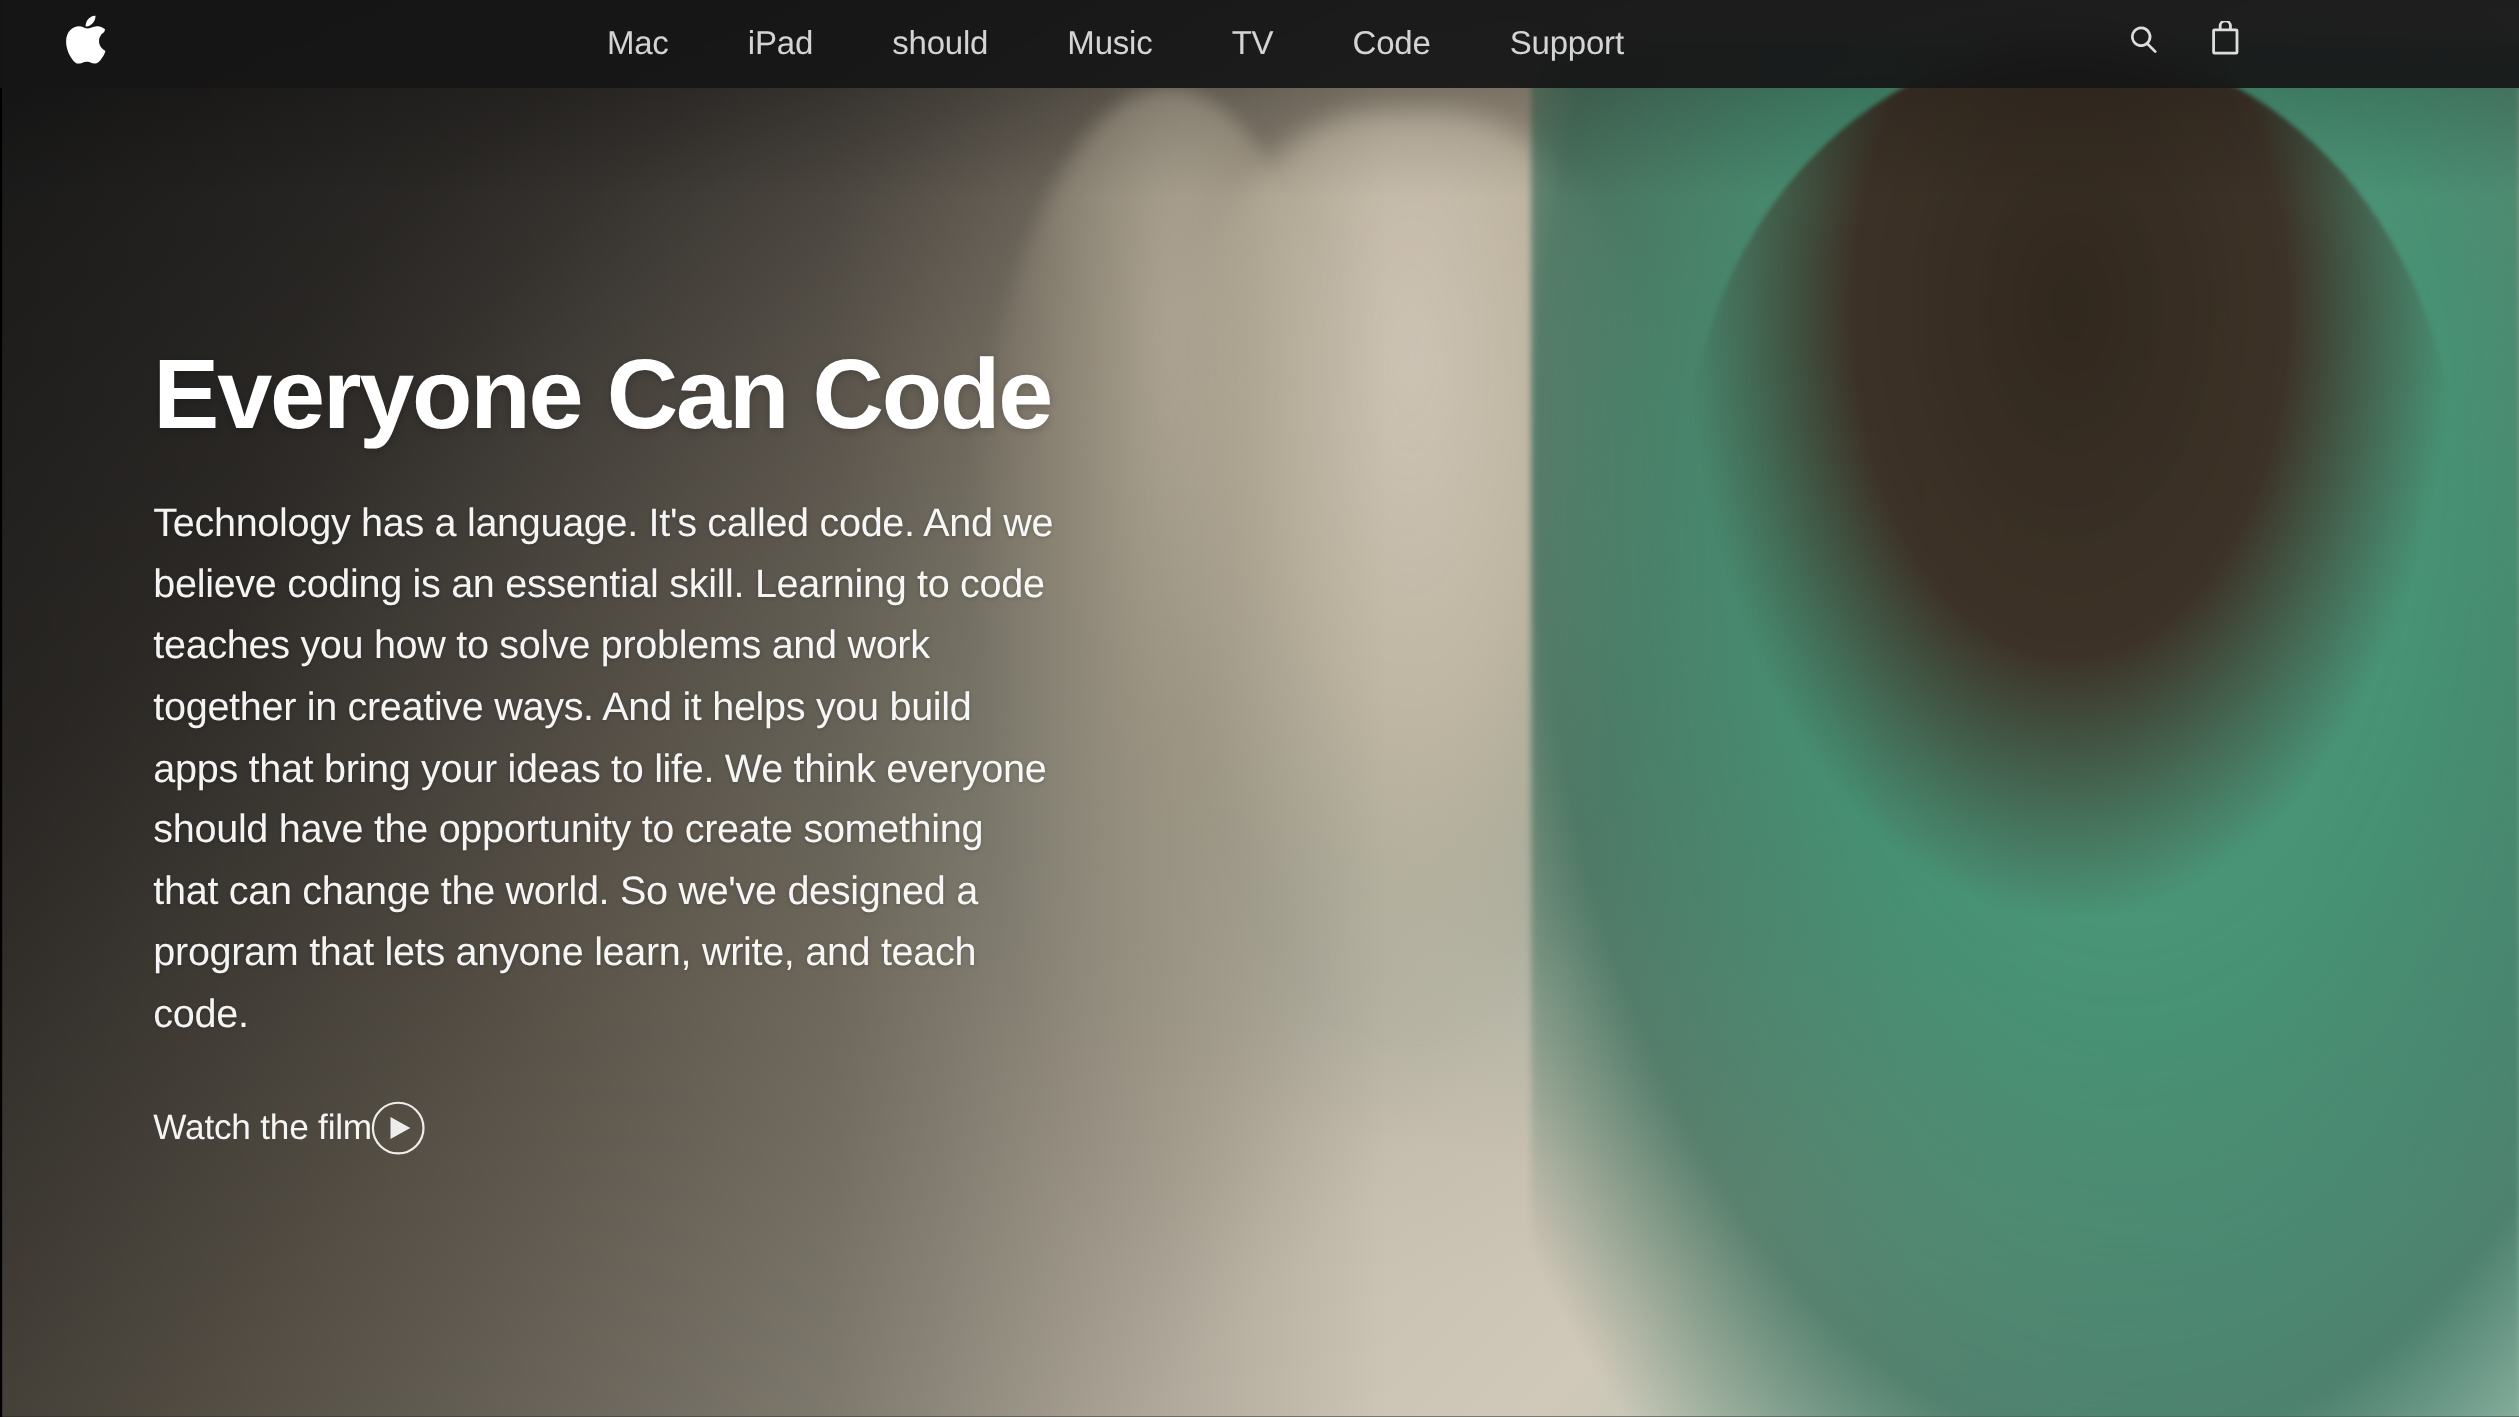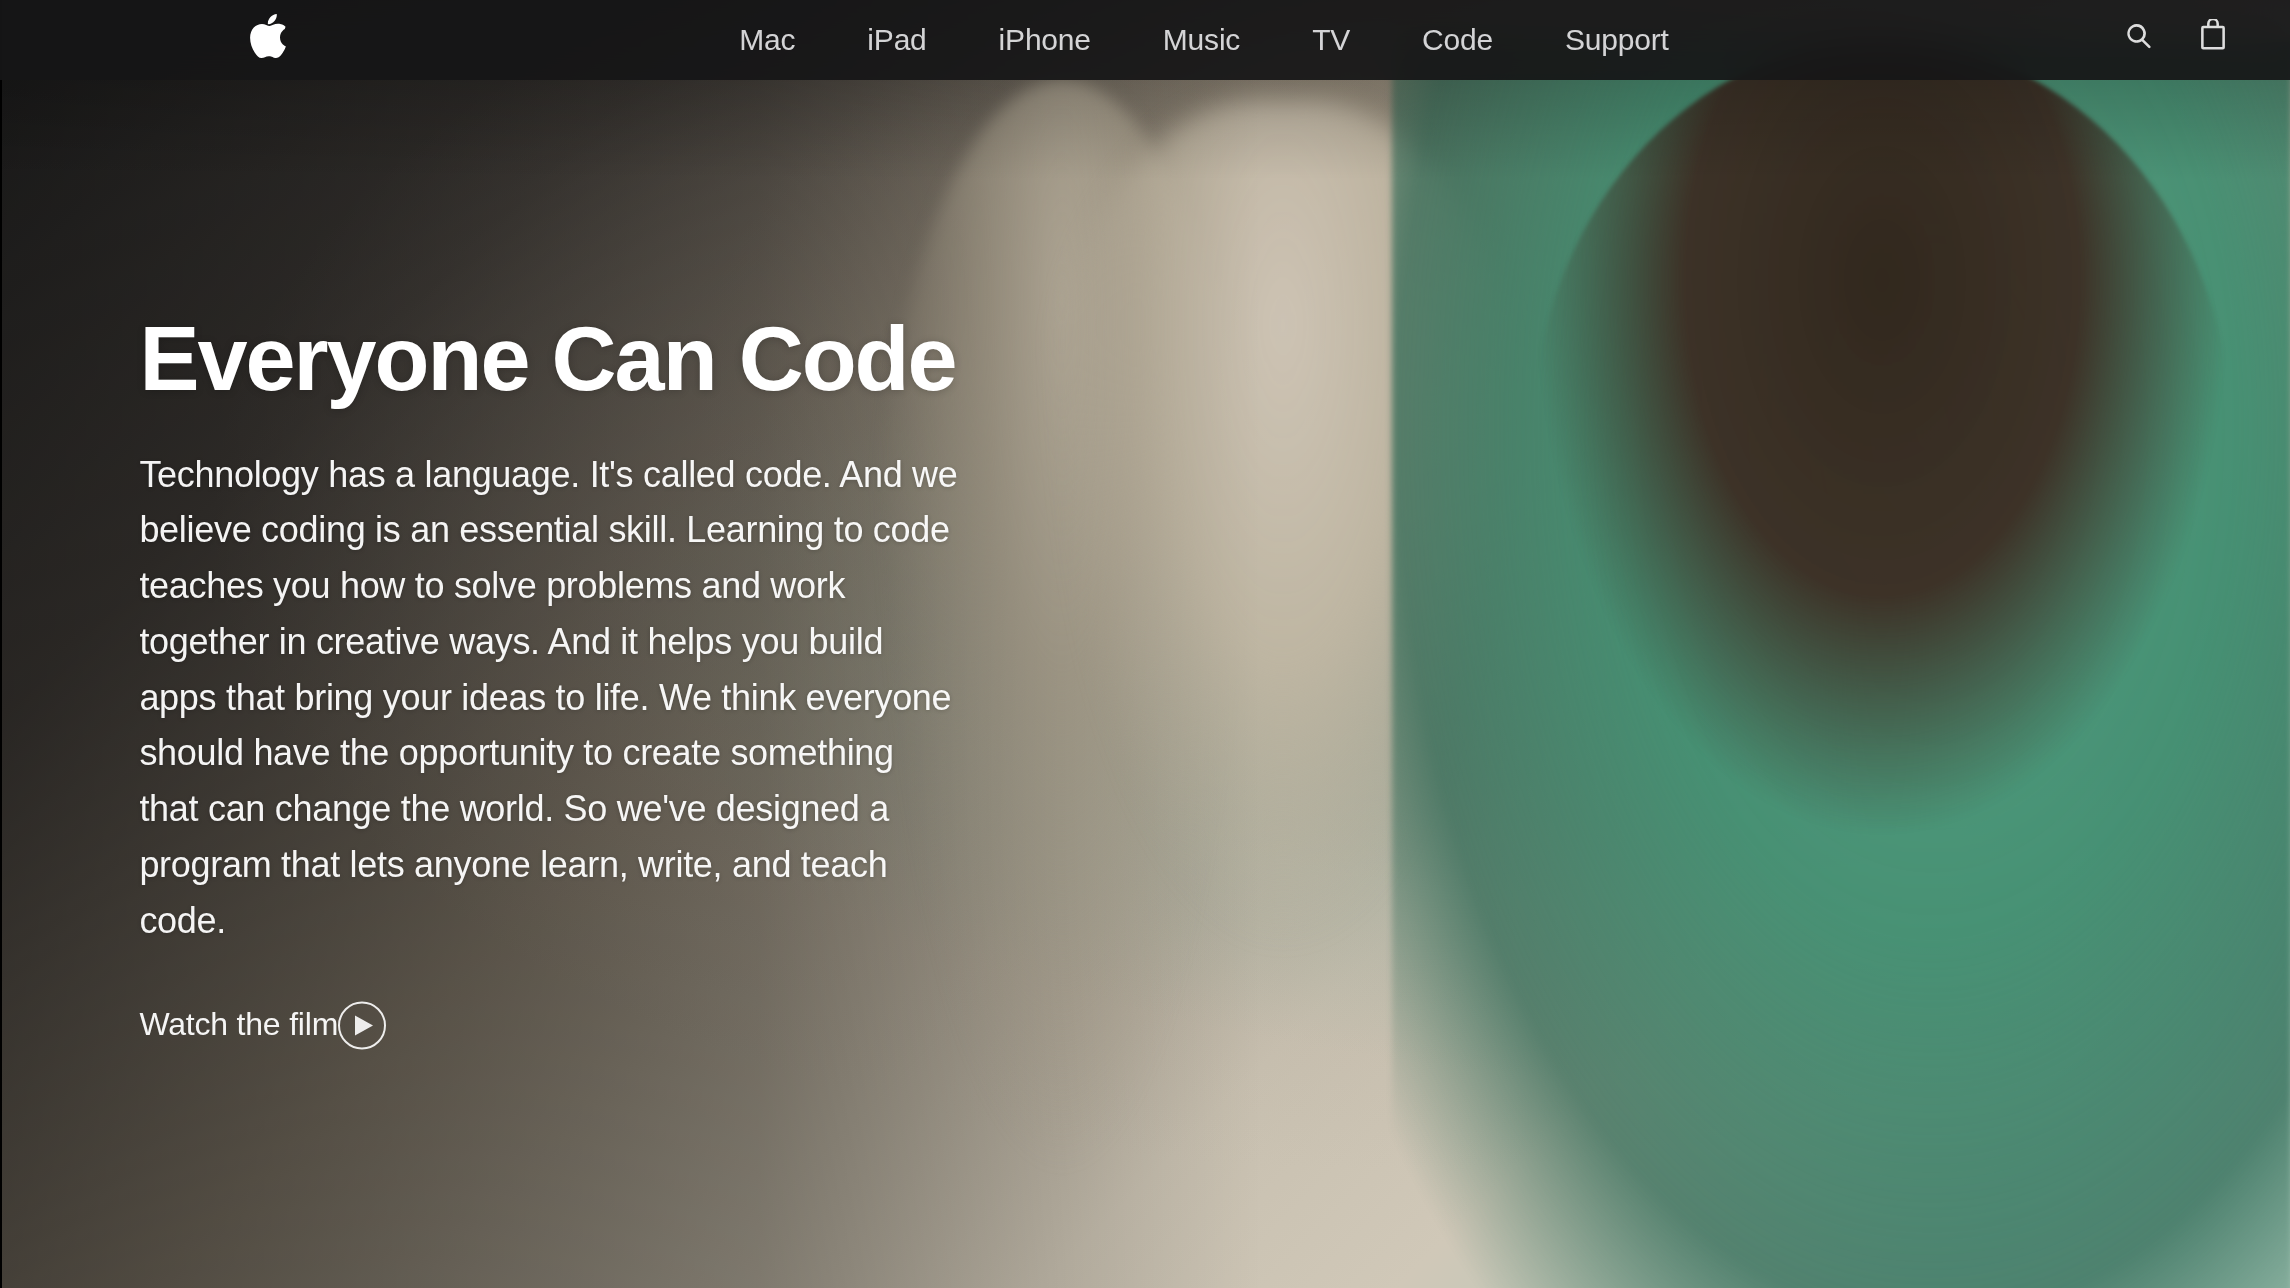--- a/index.html
+++ b/index.html
@@ -21,21 +21,21 @@
       position: absolute;
       top: 0;
       left: 0;
       width: 100%;
       height: 80px;
       background: rgba(22, 22, 23, 0.92);
       backdrop-filter: blur(20px);
       -webkit-backdrop-filter: blur(20px);
       display: flex;
       align-items: center;
-      justify-content: flex-end;
+      justify-content: flex-start;
       z-index: 100;
     }
 
     .nav-inner {
       display: flex;
       align-items: center;
       width: 100%;
       max-width: 2100px;
       padding: 0 60px;
       justify-content: space-between;
@@ -259,21 +259,21 @@
     <div class="nav-logo">
       
       <svg width="36" height="44" viewBox="0 0 814 1000" fill="white" xmlns="http://www.w3.org/2000/svg">
         <path d="M788.1 340.9c-5.8 4.5-108.2 62.2-108.2 190.5 0 148.4 130.3 200.9 134.2 202.2-.6 3.2-20.7 71.9-68.7 141.9-42.8 61.6-87.5 123.1-155.5 123.1s-85.5-39.5-164-39.5c-76 0-103.7 40.8-165.9 40.8s-105-57.8-155.5-127.4C46 790.7 0 663 0 541.8c0-207.3 135.3-317 268.9-317 71 0 130.4 46.9 175.1 46.9 42.8 0 109.7-49.9 188.2-49.9 30.8 0 108.2 2.9 173.4 66.3zm-234-181.5c31.1-36.9 53.1-88.1 53.1-139.3 0-7.1-.6-14.3-1.9-20.1-50.6 1.9-110.8 33.7-147.1 75.8-28.5 32.4-55.1 83.6-55.1 135.5 0 7.8 1.3 15.6 1.9 18.1 3.2.6 8.4 1.3 13.6 1.3 45.4 0 102.5-30.4 135.5-71.3z"></path>
       </svg>
     </div>
 
     <div class="nav-links">
       <a class="nav-item" href="#">Mac</a>
       <a class="nav-item" href="#">iPad</a>
-      <a class="nav-item" href="#">iPhone</a>
+      <a class="nav-item" href="#">should</a>
       <a class="nav-item" href="#">Music</a>
       <a class="nav-item" href="#">TV</a>
       <a class="nav-item" href="#">Code</a>
       <a class="nav-item" href="#">Support</a>
     </div>
 
     <div class="nav-actions">
 
       <span class="nav-icon">
         <svg width="34" height="34" viewBox="0 0 20 20" fill="white">

